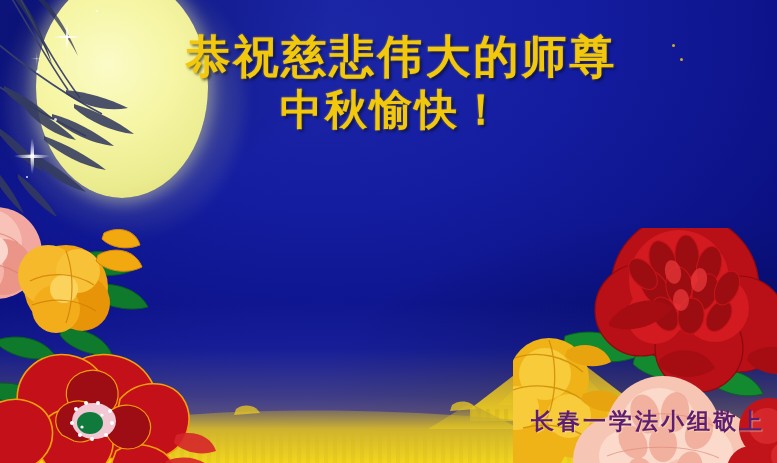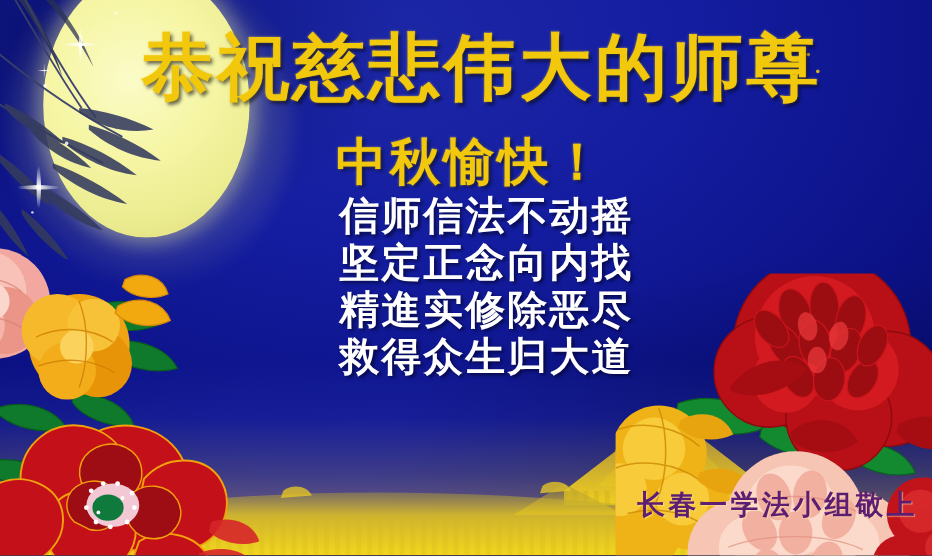--- a/index.html
+++ b/index.html
@@ -78,22 +78,22 @@
     position:absolute; left:0; top:30px; width:777px;
     text-align:center; pointer-events:none;
   }
   .title-line {
     font-family:"DejaVu Sans","Liberation Sans",sans-serif;
     font-weight:bold;
     color:#f2c80d;
     letter-spacing:3px;
     text-shadow:2px 2px 3px rgba(0,0,0,.55), 0 0 2px rgba(255,220,80,.7);
   }
-  #title-1 { font-size:60px; line-height:54px; padding-left:26px; }
-  #title-2 { font-size:42px; line-height:52px; margin-top:25px; padding-left:8px; }
+  #title-1 { font-size:45px; line-height:54px; padding-left:26px; }
+  #title-2 { font-size:42px; line-height:52px; margin-top:0; padding-left:8px; }
 
   .poem {
     position:absolute; left:0; top:160px; width:777px;
     text-align:center; pointer-events:none;
   }
   .poem-line {
     font-family:"DejaVu Sans","Liberation Sans",sans-serif;
     font-weight:bold;
     font-size:33px; line-height:39px;
     color:#ffffff;
@@ -400,22 +400,16 @@
         <circle cx="272" cy="228" r="14"></circle>
       </g>
     </g>
   </svg>
 
   <div class="title-wrap">
     <div class="title-line" id="title-1">恭祝慈悲伟大的师尊</div>
     <div class="title-line" id="title-2">中秋愉快！</div>
   </div>
 
-  <div class="poem">
-    <div class="poem-line">信师信法不动摇</div>
-    <div class="poem-line">坚定正念向内找</div>
-    <div class="poem-line">精進实修除恶尽</div>
-    <div class="poem-line">救得众生归大道</div>
-  </div>
 
   <div class="signature">长春一学法小组敬上</div>
 
 </div>
 
 </body></html>

